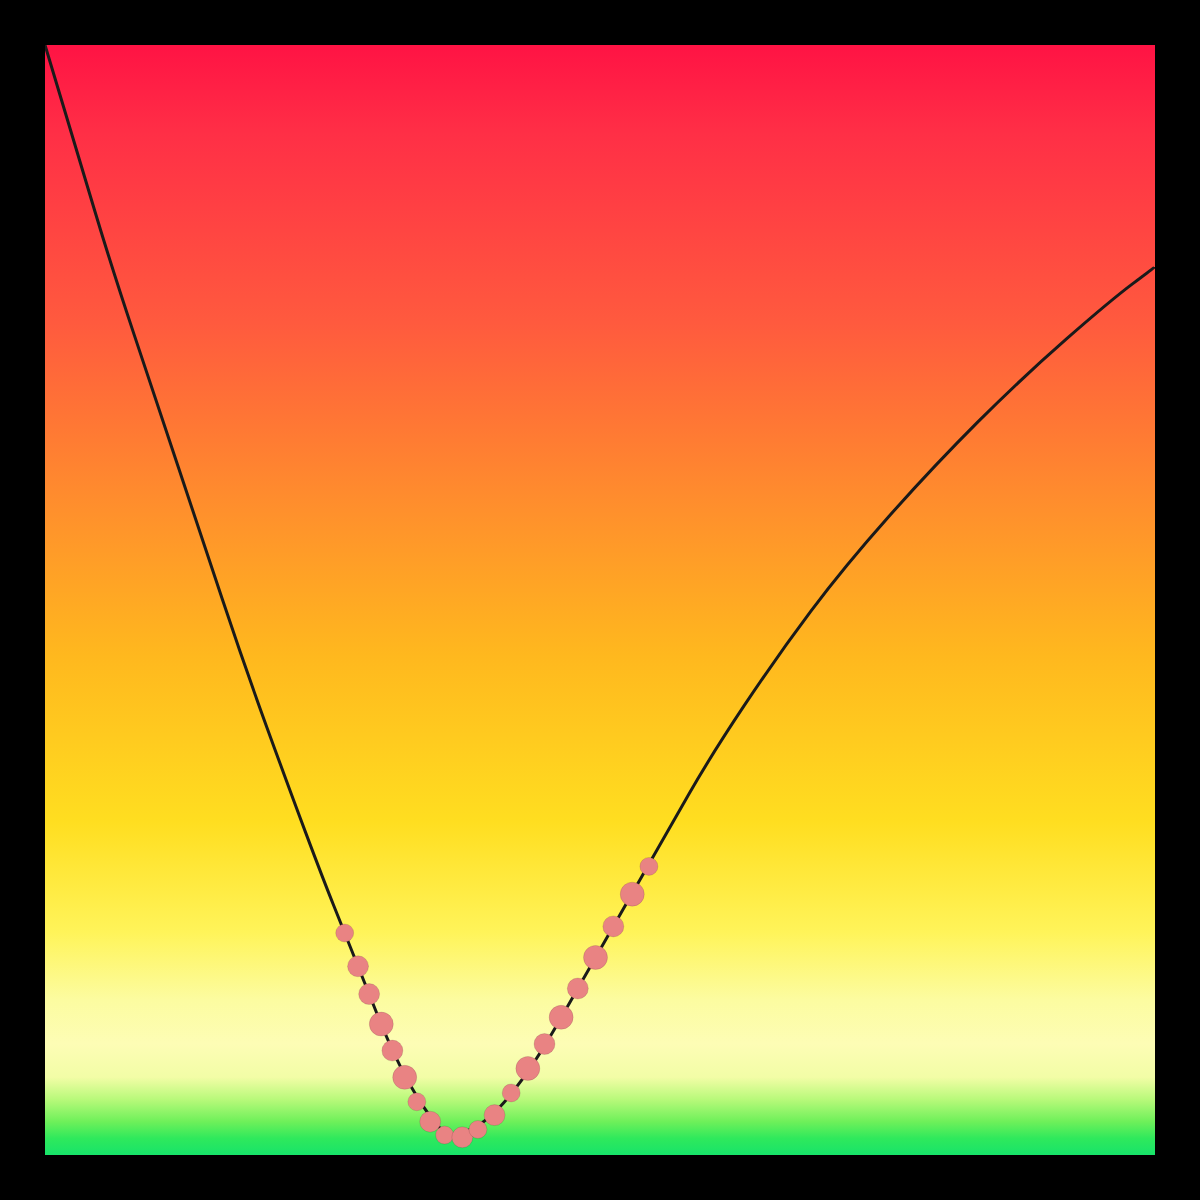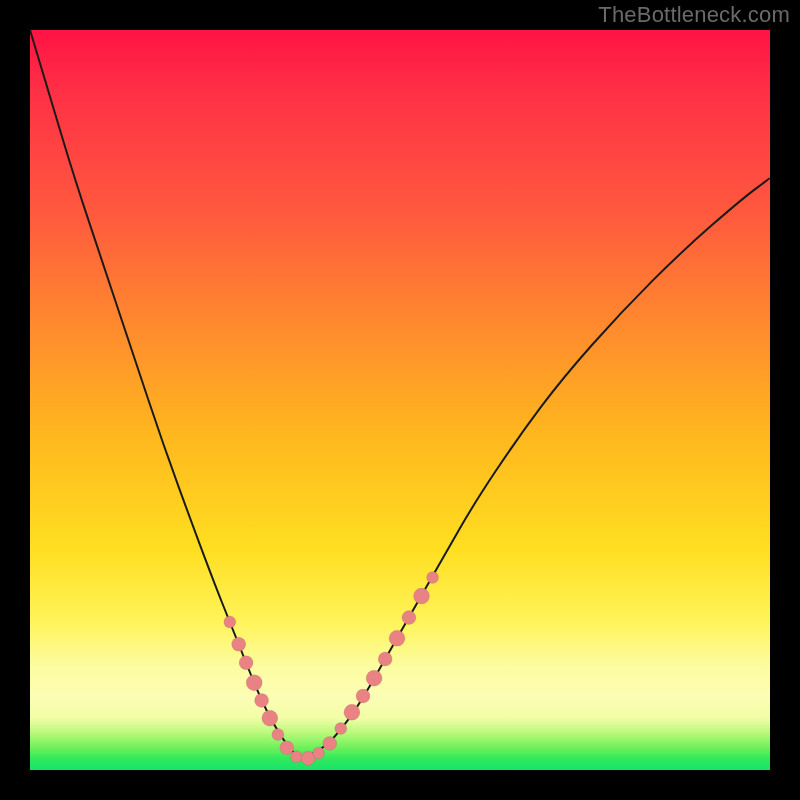--- a/index.html
+++ b/index.html
@@ -72,21 +72,20 @@
   .beads circle {
     fill: #e98383;
     stroke: rgba(0,0,0,0.15);
     stroke-width: 0.5;
   }
 </style>
 </head>
 <body>
 
 <div class="frame">
-  <div class="watermark">TheBottleneck.com</div>
 
   <div class="plot-area">
     <div class="gradient"></div>
 
     <svg class="curve" viewBox="0 0 740 740">
       <path id="curve-path" d="M 0.0 0.0 Q 0.0 0.0 11.1 37.0 Q 22.2 74.0 33.3 111.0 Q 44.4 148.0 59.2 192.4 Q 74.0 236.8 88.8 281.2 Q 103.6 325.6 118.4 370.0 Q 133.2 414.4 148.0 455.1 Q 162.8 495.8 173.9 525.4 Q 185.0 555.0 192.4 573.5 Q 199.8 592.0 207.2 610.5 Q 214.6 629.0 222.0 647.5 Q 229.4 666.0 236.8 680.8 Q 244.2 695.6 251.6 706.7 Q 259.0 717.8 264.5 723.3 Q 270.1 728.9 283.0 723.3 Q 296.0 717.8 310.8 699.3 Q 325.6 680.8 340.4 654.9 Q 355.2 629.0 370.0 603.1 Q 384.8 577.2 399.6 551.3 Q 414.4 525.4 429.2 499.5 Q 444.0 473.6 466.2 440.3 Q 488.4 407.0 510.6 377.4 Q 532.8 347.8 562.4 314.5 Q 592.0 281.2 621.6 251.6 Q 651.2 222.0 680.8 196.1 Q 710.4 170.2 725.2 159.1 T 740.0 148.0"></path>
       <g class="beads" id="beads-group">
           <circle cx="199.8" cy="592.0" r="6" fill="#e98383"></circle>
           <circle cx="208.7" cy="614.2" r="7" fill="#e98383"></circle>
           <circle cx="216.1" cy="632.7" r="7" fill="#e98383"></circle>

